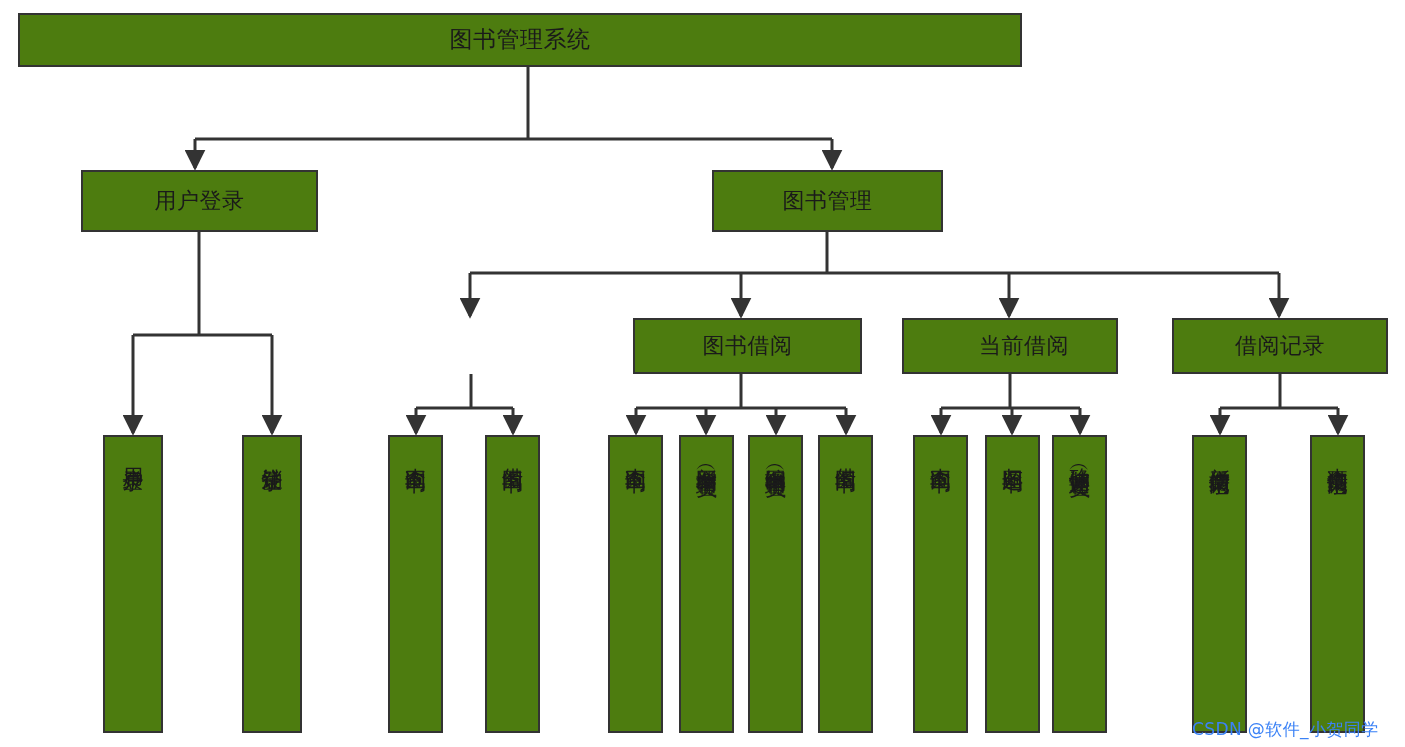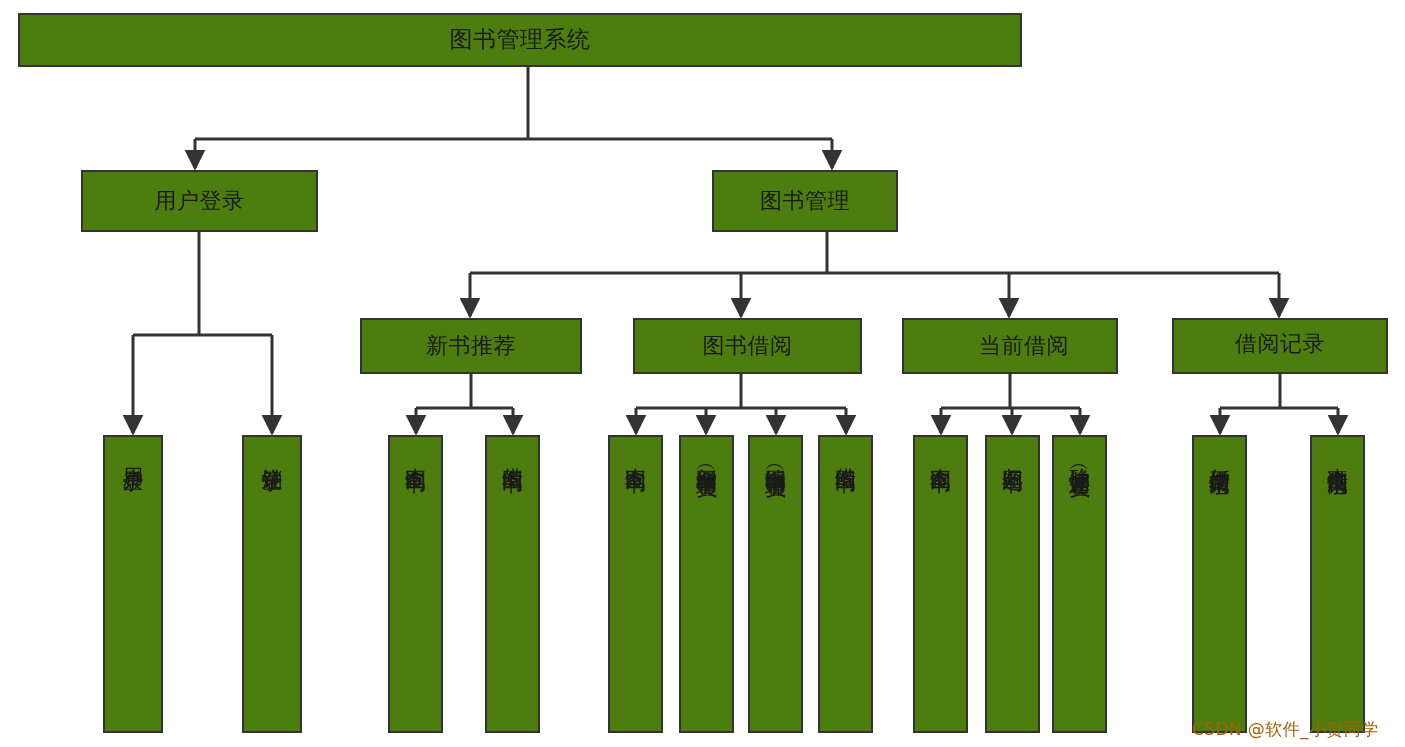--- a/index.html
+++ b/index.html
@@ -55,21 +55,21 @@
     writing-mode: vertical-rl;
     text-orientation: upright;
     font-size: 21px;
     line-height: 1.05;
     letter-spacing: 1.5px;
     white-space: nowrap;
   }
   .watermark {
     position: absolute;
     font-size: 17px;
-    color: #a16207;
+    color: #3b82f6;
     white-space: nowrap;
     letter-spacing: 0.4px;
     user-select: none;
   }
 </style>
 </head>
 <body>
 
 <div id="canvas">
 
@@ -123,34 +123,31 @@
     </g>
   </svg>
 
   <div class="node h root" style="left:18px; top:13px; width:1004px; height:54px;">
     <span class="label">图书管理系统</span>
   </div>
 
   <div class="node h" style="left:81px; top:170px; width:237px; height:62px;">
     <span class="label">用户登录</span>
   </div>
-  <div class="node h" style="left:712px; top:170px; width:186px; height:62px;">
+  <div class="node h" style="left:712px; top:170px; width:231px; height:62px;">
     <span class="label">图书管理</span>
   </div>
 
-  <div class="node h" style="left:360px; top:318px; width:222px; height:56px;">
-    <span class="label">新书推荐</span>
-  </div>
   <div class="node h" style="left:633px; top:318px; width:229px; height:56px;">
     <span class="label">图书借阅</span>
   </div>
   <div class="node h" style="left:902px; top:318px; width:216px; height:56px;padding-left:28px;">
     <span class="label">当前借阅</span>
   </div>
-  <div class="node h" style="left:1172px; top:318px; width:216px; height:56px;font-family:Liberation Mono, monospace;">
+  <div class="node h" style="left:1172px; top:318px; width:216px; height:56px;">
     <span class="label">借阅记录</span>
   </div>
 
   <div class="node v" style="left:103px; top:435px; width:60px; height:298px;">
     <span class="label">用户登录</span>
   </div>
   <div class="node v" style="left:242px; top:435px; width:60px; height:298px;">
     <span class="label">注销登录</span>
   </div>
   <div class="node v" style="left:388px; top:435px; width:55px; height:298px;">

